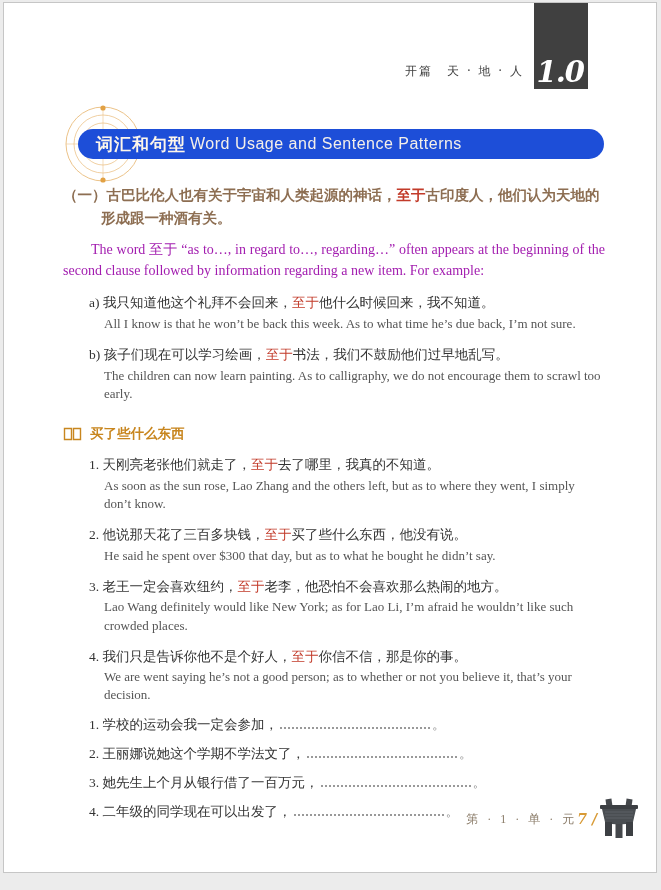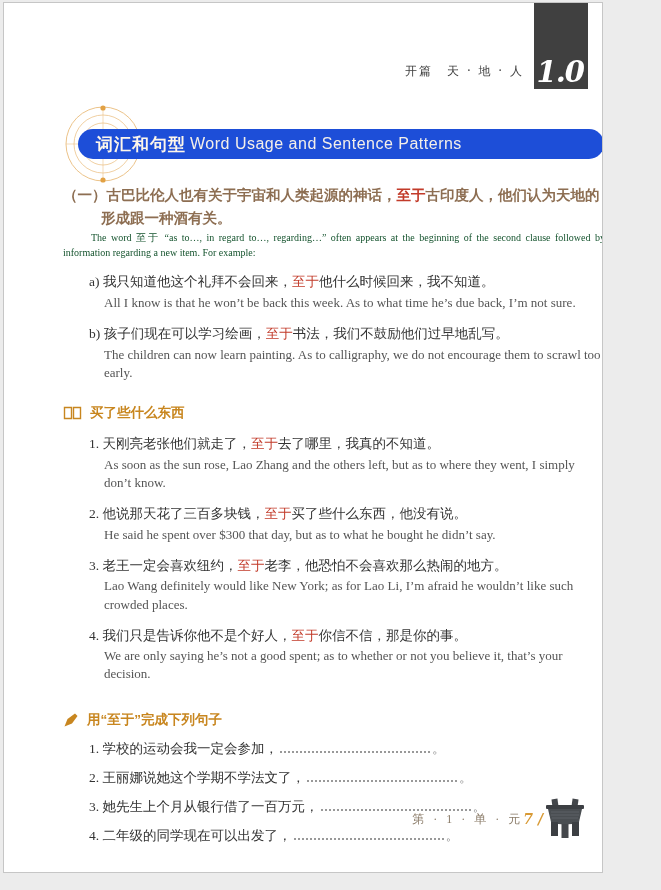--- a/index.html
+++ b/index.html
@@ -1,18 +1,18 @@
 <!DOCTYPE html>
 <html><head>
 <meta charset="utf-8">
 <style>
   * { margin:0; padding:0; box-sizing:border-box; }
   html,body { width:661px; height:890px; background:#ececec; font-family:"Liberation Serif", serif; }
   .sheet {
-    position:absolute; left:3px; top:2px; width:600px; height:871px;
+    position:absolute; left:3px; top:2px; width:654px; height:871px;
     background:#ffffff; border:1px solid #c6c6c6; overflow:hidden;
   }
   
   .chapter-tab {
     position:absolute; left:530px; top:0; width:54px; height:86px;
     background:#404040;
   }
   .chapter-tab .num {
     position:absolute; right:4px; bottom:0px;
     font-family:"DejaVu Serif", serif; font-style:italic; font-weight:bold;
@@ -35,21 +35,21 @@
   .banner .en { font-size:16px; margin-left:4px; letter-spacing:0.5px; opacity:0.96; }
   
   .content { position:absolute; left:59px; top:181px; width:542px; }
   .sec-heading {
     font-family:"Liberation Sans", sans-serif;
     font-weight:bold; font-size:14.5px; line-height:1.6; color:#8D6E52;
     padding-left:38px; text-indent:-38px;
   }
   .kw { color:#C23B2A; }
   .expl {
-    margin-top:0; font-size:10px; line-height:1.5; color:#14532d;
+    margin-top:9px; font-size:14px; line-height:1.5; color:#a21caf;
     text-align:justify; text-indent:28px;
   }
   .example { margin-top:12px; margin-left:26px; }
   .example .zh-line { font-size:13.5px; color:#333333; line-height:1.45; }
   .example .en-line { margin-left:15px; margin-top:2px; font-size:13px; color:#555555; line-height:1.4; }
   .sub-heading {
     margin-top:22px; display:flex; align-items:center; gap:8px;
     font-family:"Liberation Sans", sans-serif; font-weight:bold;
     font-size:13.5px; color:#C8861F;
   }
@@ -130,29 +130,23 @@
       <div class="en-line">He said he spent over $300 that day, but as to what he bought he didn’t say.</div>
     </div>
 
     <div class="example">
       <div class="zh-line"><span>3.</span> <span>老王一定会喜欢纽约，</span><span class="kw">至于</span><span>老李，他恐怕不会喜欢那么热闹的地方。</span></div>
       <div class="en-line">Lao Wang definitely would like New York; as for Lao Li, I’m afraid he wouldn’t like such crowded places.</div>
     </div>
 
     <div class="example">
       <div class="zh-line"><span>4.</span> <span>我们只是告诉你他不是个好人，</span><span class="kw">至于</span><span>你信不信，那是你的事。</span></div>
-      <div class="en-line">We are only saying he’s not a good spent; as to whether or not you believe it, that’s your decision.</div>
+      <div class="en-line">We are went saying he’s not a good person; as to whether or not you believe it, that’s your decision.</div>
     </div>
 
-    <div class="sub-heading" style="margin-top:27px;">
-      <svg width="16" height="16" viewBox="0 0 16 16">
-        <path d="M1.5 14.5 L4.5 7 L12 1.5 L14.5 4 L9 11.5 Z" fill="#C8861F"></path>
-      </svg>
-      <span>用“至于”完成下列句子</span>
-    </div>
 
     <div class="ex-item"><span>1.</span> <span>学校的运动会我一定会参加，</span><span class="blank"></span><span class="end-mark">。</span></div>
     <div class="ex-item"><span>2.</span> <span>王丽娜说她这个学期不学法文了，</span><span class="blank"></span><span class="end-mark">。</span></div>
     <div class="ex-item"><span>3.</span> <span>她先生上个月从银行借了一百万元，</span><span class="blank"></span><span class="end-mark">。</span></div>
     <div class="ex-item"><span>4.</span> <span>二年级的同学现在可以出发了，</span><span class="blank"></span><span class="end-mark">。</span></div>
 
   </div>
 
   <div class="footer">
     <span class="unit">第 · 1 · 单 · 元</span>

